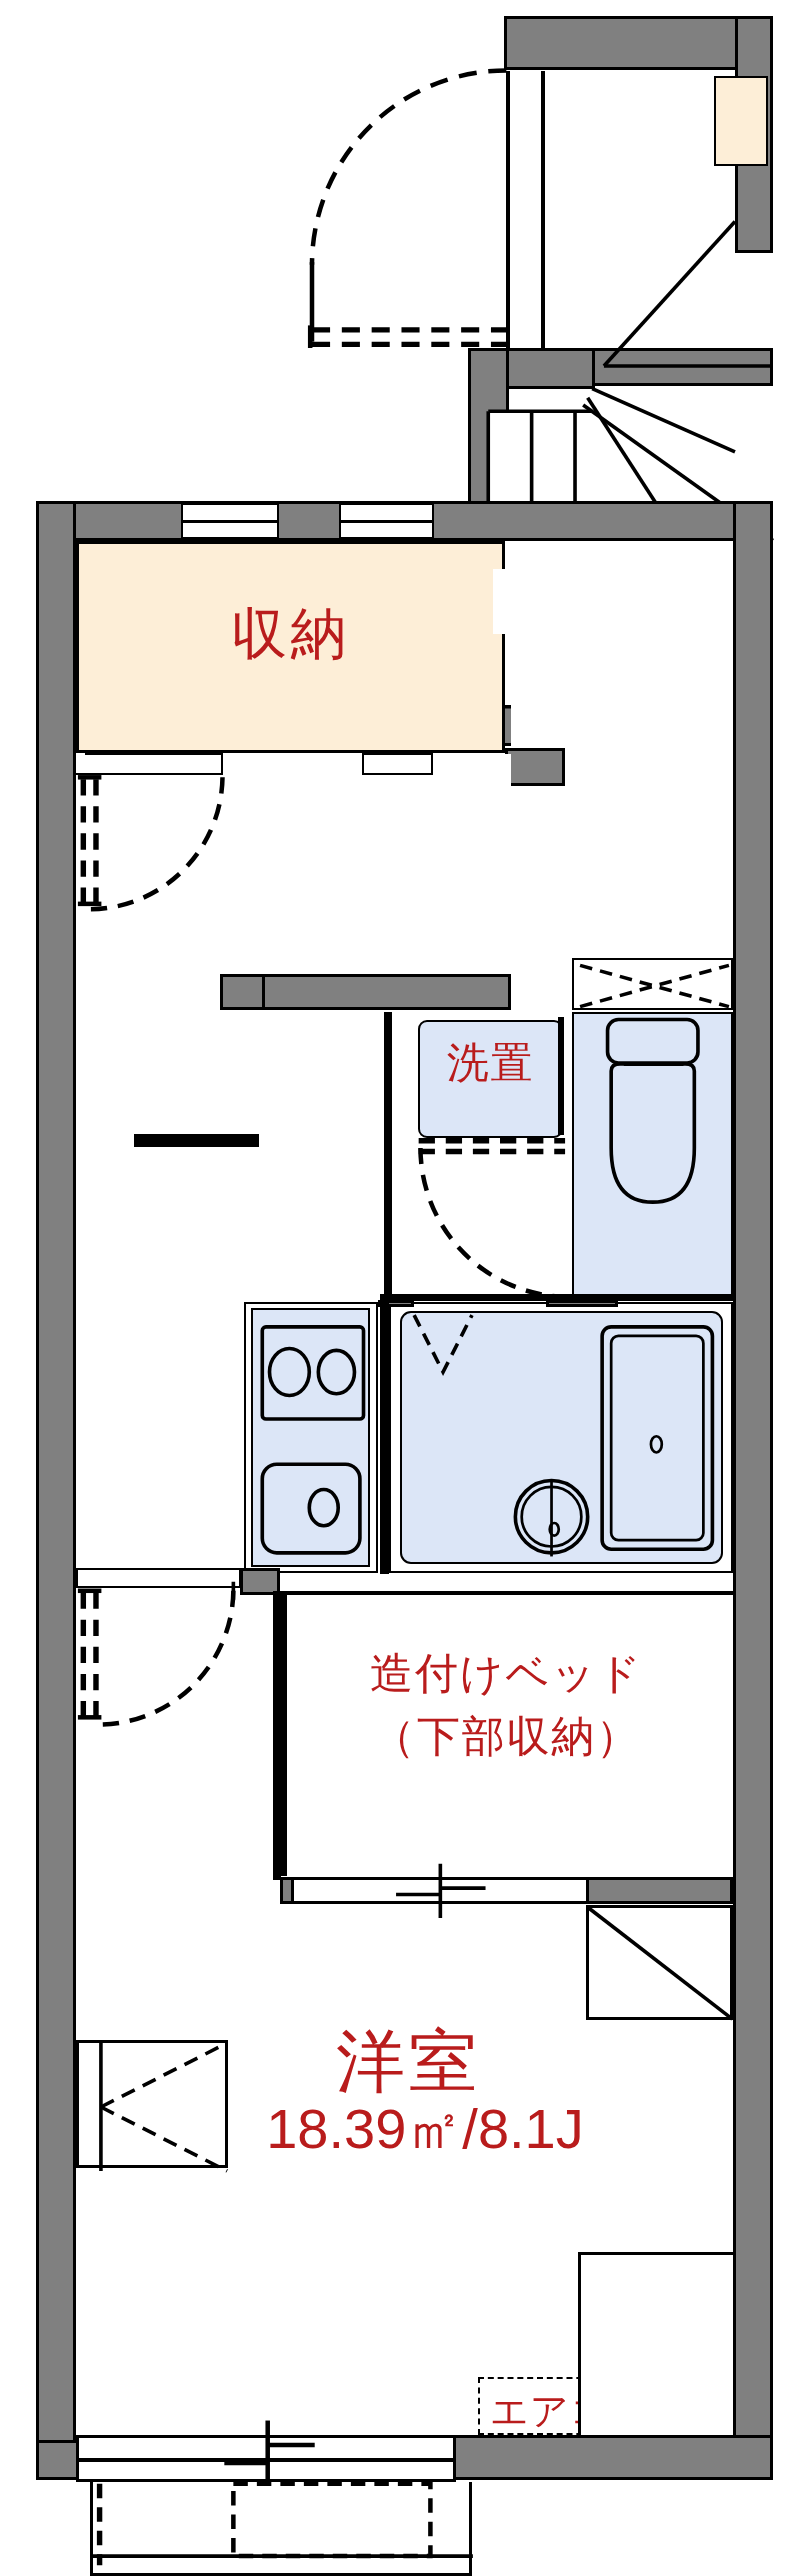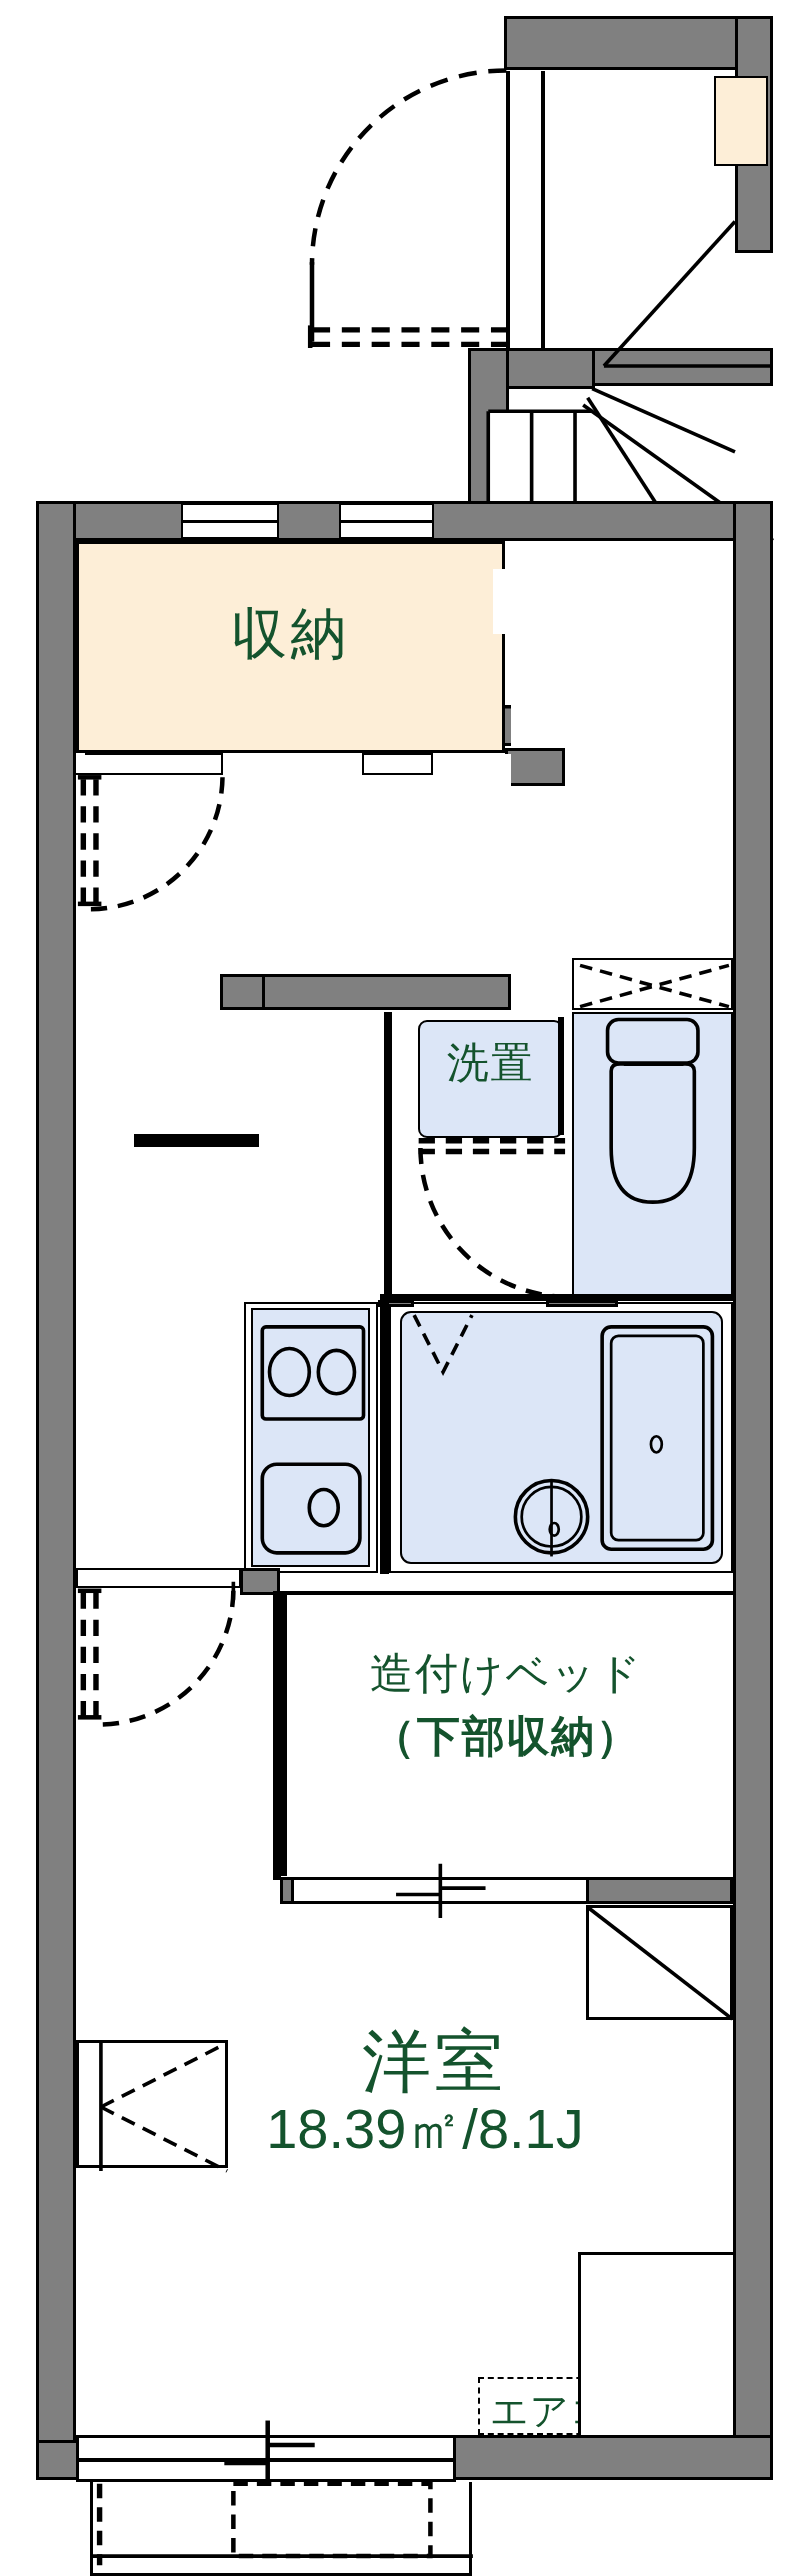--- a/index.html
+++ b/index.html
@@ -4,21 +4,21 @@
 <style>
   html,body{margin:0;padding:0;background:#ffffff;}
   body{font-family:"Liberation Sans","DejaVu Sans",sans-serif;}
   #plan{position:relative;width:812px;height:2576px;background:#ffffff;overflow:hidden;}
   .wall{position:absolute;background:#808080;border:3.6px solid #000;box-sizing:border-box;}
   .blackline{position:absolute;background:#000;}
   .room{position:absolute;background:#ffffff;box-sizing:border-box;}
   .storage{position:absolute;background:#fdeed7;border:3.6px solid #000;box-sizing:border-box;}
   .fixture{position:absolute;background:#dce6f7;border:2.7px solid #000;box-sizing:border-box;}
   .fixture-w{position:absolute;background:#ffffff;border:2.7px solid #000;box-sizing:border-box;}
-  .lbl{position:absolute;color:#14532d;white-space:nowrap;font-family:"Liberation Sans","DejaVu Sans",sans-serif;}
+  .lbl{position:absolute;color:#b91c1c;white-space:nowrap;font-family:"Liberation Sans","DejaVu Sans",sans-serif;}
   .dashbox{position:absolute;border:2.7px dashed #000;box-sizing:border-box;background:transparent;}
   svg{position:absolute;left:0;top:0;overflow:visible;}
   .ov{position:absolute;left:0;top:0;width:812px;height:2576px;pointer-events:none;}
 </style>
 </head>
 <body>
 
 <div id="plan">
 
   <div>
@@ -152,21 +152,21 @@
     <div class="blackline" style="left:380px;top:1294px;width:9px;height:280px;"></div>
 
     <svg class="ov" viewBox="0 0 898 2850" width="812" height="2576">
       <path d="M 465 1270 A 165 165 0 0 0 628 1435" fill="none" stroke="#000" stroke-width="5" stroke-dasharray="18,12"></path>
       <line x1="463" y1="1262" x2="625" y2="1262" stroke="#000" stroke-width="6" stroke-dasharray="18,12"></line>
       <line x1="463" y1="1274" x2="625" y2="1274" stroke="#000" stroke-width="6" stroke-dasharray="18,12"></line>
     </svg>
 
     <div class="room" style="left:280px;top:1591px;width:453px;height:285px;background:#fff;border-left:7.2px solid #000;border-top:4.5px solid #000;"></div>
     <div class="lbl" style="left:280px;top:1645px;width:453px;text-align:center;font-size:43px;letter-spacing:1.8px;">造付けベッド</div>
-    <div class="lbl" style="left:280px;top:1708px;width:453px;text-align:center;font-size:43px;letter-spacing:1.8px;font-weight:bold;">（下部収納）</div>
+    <div class="lbl" style="left:280px;top:1708px;width:453px;text-align:center;font-size:43px;letter-spacing:1.8px;">（下部収納）</div>
 
     <div class="wall" style="left:280px;top:1877px;width:27px;height:27px;"></div>
     <div class="wall" style="left:586px;top:1877px;width:147px;height:27px;"></div>
     <div class="fixture-w" style="left:291px;top:1877px;width:298px;height:27px;border-width:3.6px;"></div>
     <svg class="ov" viewBox="0 0 898 2850" width="812" height="2576">
       <line x1="487" y1="2062" x2="487" y2="2122" stroke="#000" stroke-width="4"></line>
       <line x1="487" y1="2089" x2="537" y2="2089" stroke="#000" stroke-width="4"></line>
       <line x1="438" y1="2096" x2="487" y2="2096" stroke="#000" stroke-width="4"></line>
     </svg>
 
@@ -190,21 +190,21 @@
       <line x1="92" y1="1762" x2="92" y2="1900" stroke="#000" stroke-width="6" stroke-dasharray="18,12"></line>
       <line x1="106" y1="1762" x2="106" y2="1900" stroke="#000" stroke-width="6" stroke-dasharray="18,12"></line>
       <line x1="86" y1="1760" x2="112" y2="1760" stroke="#000" stroke-width="5"></line>
       <line x1="86" y1="1900" x2="112" y2="1900" stroke="#000" stroke-width="5"></line>
       <path d="M 258 1760 A 150 150 0 0 1 104 1908" fill="none" stroke="#000" stroke-width="5" stroke-dasharray="18,12"></path>
       <line x1="258" y1="1750" x2="258" y2="1770" stroke="#000" stroke-width="4"></line>
     </svg>
     <div class="wall" style="left:240px;top:1568px;width:40px;height:27px;"></div>
     <div class="blackline" style="left:273px;top:1591px;width:8.1px;height:289px;"></div>
 
-    <div class="lbl" style="left:272px;top:2016px;width:325px;text-align:center;font-size:69px;letter-spacing:3.6px;">洋室</div>
+    <div class="lbl" style="left:246px;top:2016px;width:325px;text-align:center;font-size:69px;letter-spacing:3.6px;">洋室</div>
     <div class="lbl" style="left:226px;top:2092px;width:398px;text-align:center;font-size:56px;">18.39㎡/8.1J</div>
 
     <div class="fixture-w" style="left:76px;top:2040px;width:152px;height:128px;border-width:3.6px;">
       <svg class="ov" style="width:152px;height:128px;" viewBox="0 0 168 142" width="152" height="128">
         <line x1="24" y1="0" x2="24" y2="142" stroke="#000" stroke-width="4"></line>
         <line x1="24" y1="71" x2="164" y2="0" stroke="#000" stroke-width="4" stroke-dasharray="16,10"></line>
         <line x1="24" y1="71" x2="164" y2="142" stroke="#000" stroke-width="4" stroke-dasharray="16,10"></line>
       </svg>
     </div>
 

